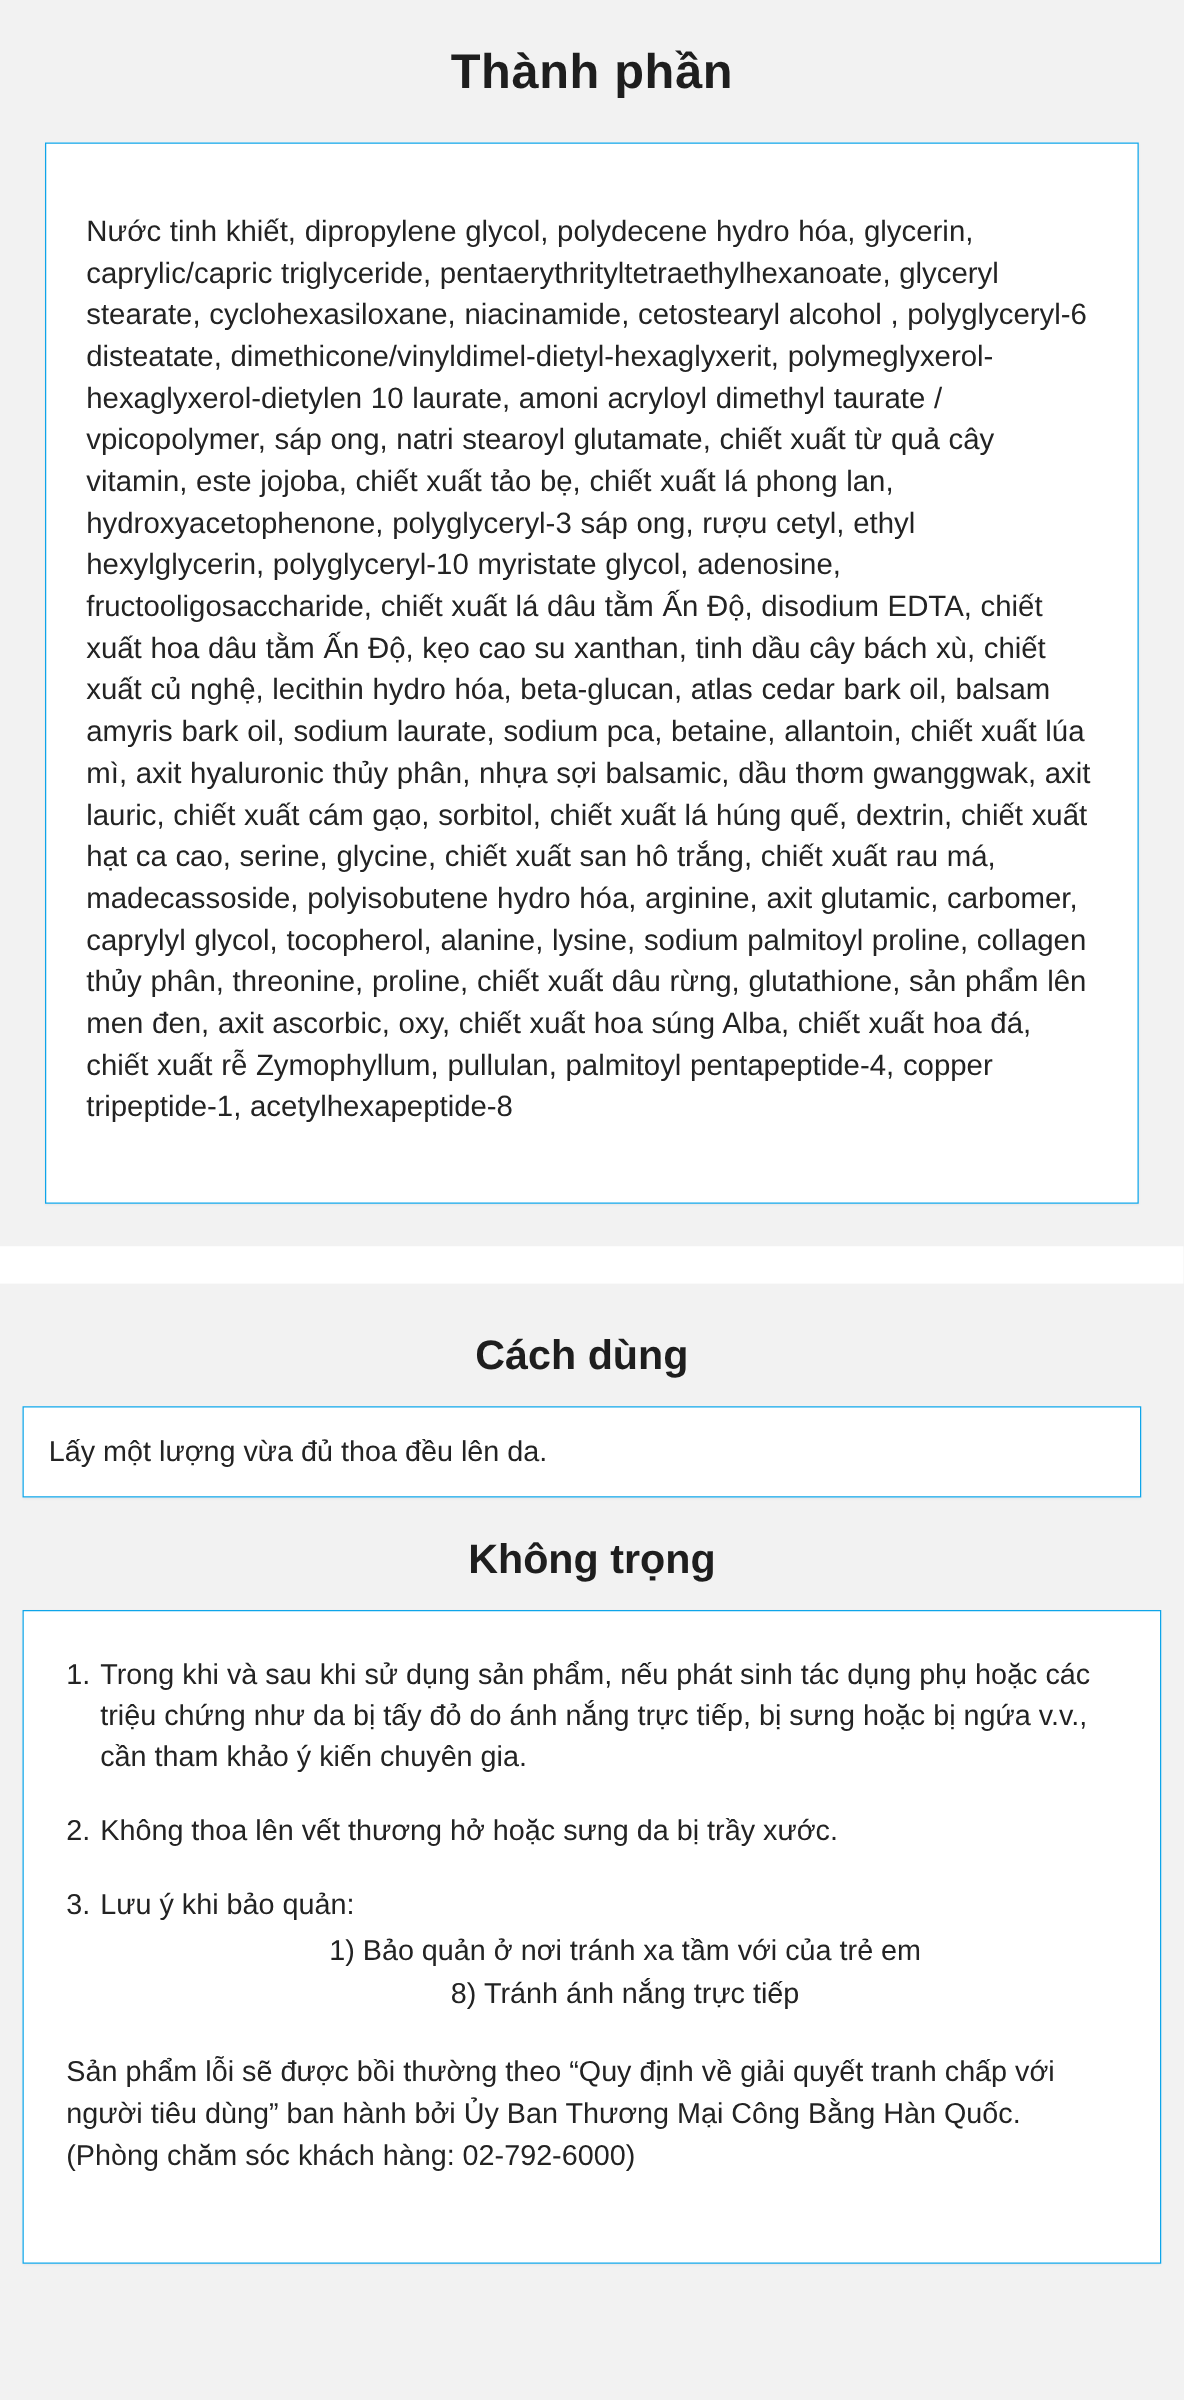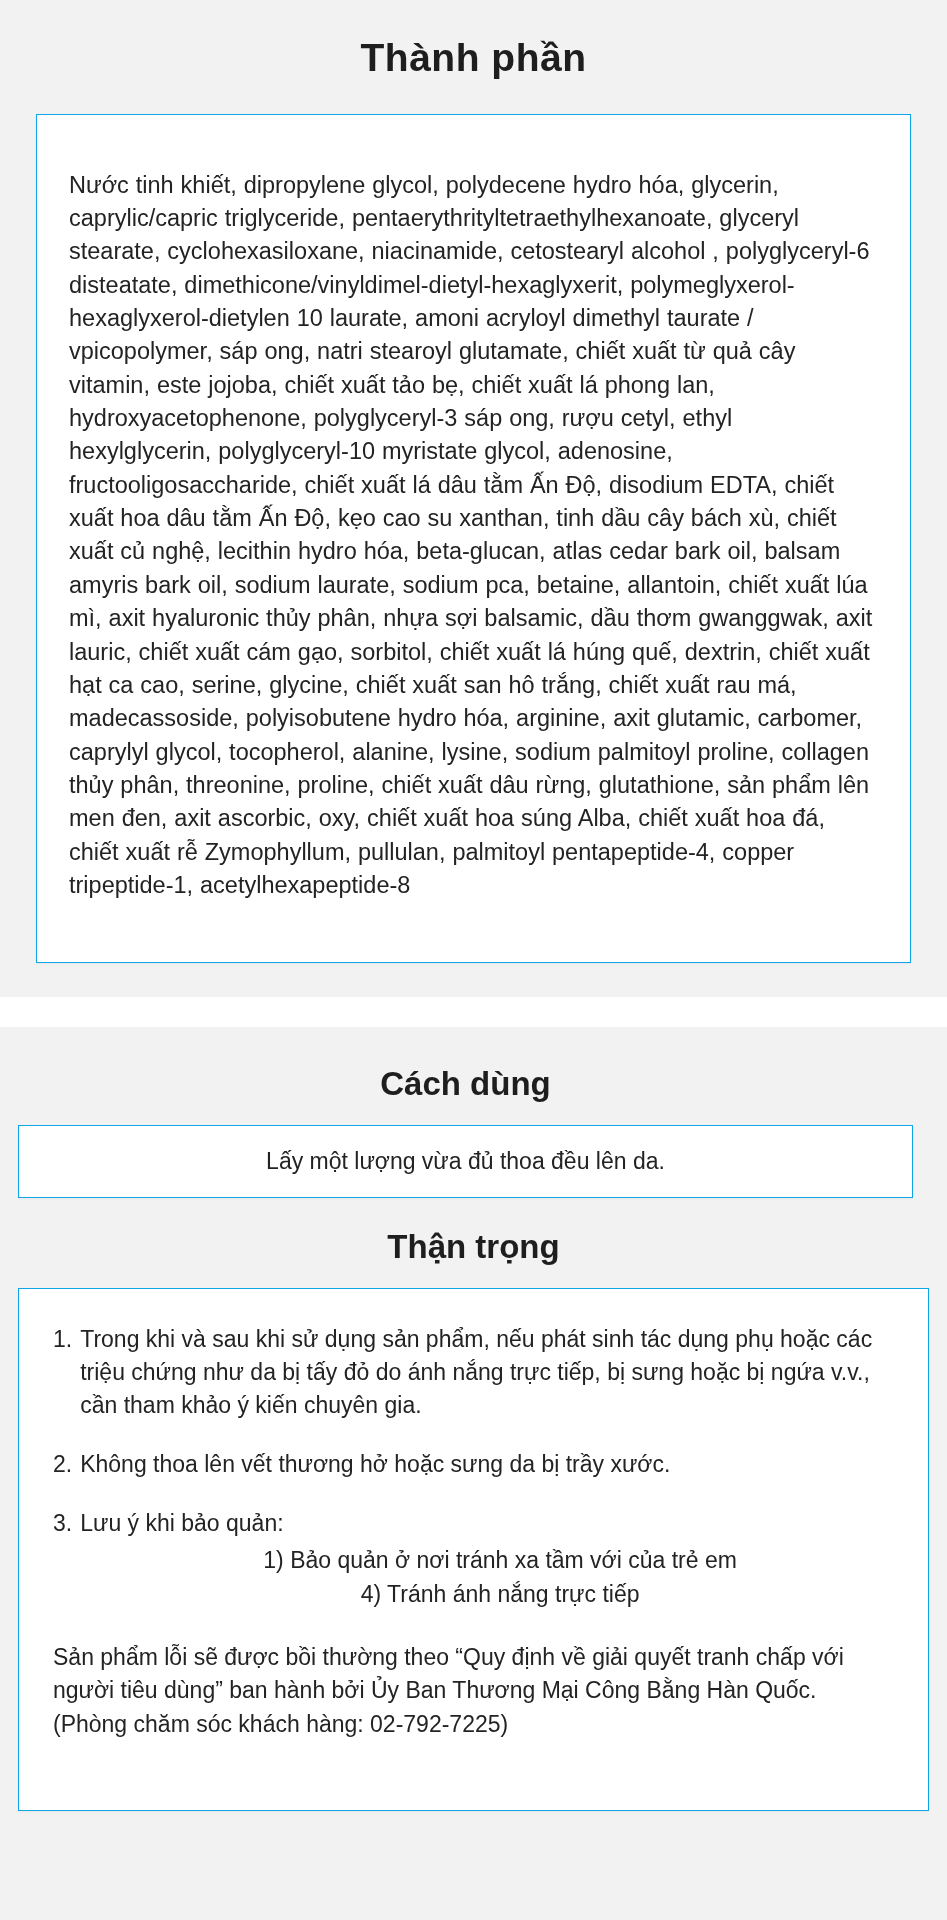--- a/index.html
+++ b/index.html
@@ -68,21 +68,21 @@
   .title-sub {
     text-align: center;
     font-size: 33px;
     font-weight: bold;
     color: #1e1e1e;
     margin: 14px 0 22px 0;
   }
   .card-usage {
     margin: 0 18px;
     padding: 22px 20px;
-    text-align: center;
+    text-align: left;
     font-size: 23px;
     color: #232323;
   }
 
   
   .section-caution {
     background: #f2f2f2;
     padding: 6px 0 0 0;
     flex: 1;
   }
@@ -137,41 +137,41 @@
   <div class="gap-strip"></div>
 
   <section class="section-usage">
     <h2 class="title-sub">Cách dùng</h2>
     <div class="card card-usage">
       <span>Lấy một lượng vừa đủ thoa đều lên da.</span>
     </div>
   </section>
 
   <section class="section-caution">
-    <h2 class="title-sub">Thận trọng</h2>
+    <h2 class="title-sub">Không trọng</h2>
     <div class="card card-caution">
 
       <div class="caution-item">
         <span class="caution-num">1.</span>
         <span class="caution-body">Trong khi và sau khi sử dụng sản phẩm, nếu phát sinh tác dụng phụ hoặc các triệu chứng như da bị tấy đỏ do ánh nắng trực tiếp, bị sưng hoặc bị ngứa v.v., cần tham khảo ý kiến chuyên gia.</span>
       </div>
 
       <div class="caution-item">
         <span class="caution-num">2.</span>
         <span class="caution-body">Không thoa lên vết thương hở hoặc sưng da bị trầy xước.</span>
       </div>
 
       <div class="caution-item">
         <span class="caution-num">3.</span>
         <span class="caution-body">
           <span>Lưu ý khi bảo quản:</span>
           <div class="sub-list">
             <div class="sub-item">1) Bảo quản ở nơi tránh xa tầm với của trẻ em</div>
-            <div class="sub-item">4) Tránh ánh nắng trực tiếp</div>
+            <div class="sub-item">8) Tránh ánh nắng trực tiếp</div>
           </div>
         </span>
       </div>
 
-      <p class="caution-footer">Sản phẩm lỗi sẽ được bồi thường theo “Quy định về giải quyết tranh chấp với người tiêu dùng” ban hành bởi Ủy Ban Thương Mại Công Bằng Hàn Quốc. (Phòng chăm sóc khách hàng: 02-792-7225)</p>
+      <p class="caution-footer">Sản phẩm lỗi sẽ được bồi thường theo “Quy định về giải quyết tranh chấp với người tiêu dùng” ban hành bởi Ủy Ban Thương Mại Công Bằng Hàn Quốc. (Phòng chăm sóc khách hàng: 02-792-6000)</p>
     </div>
   </section>
 
 </div>
 
 </body></html>

